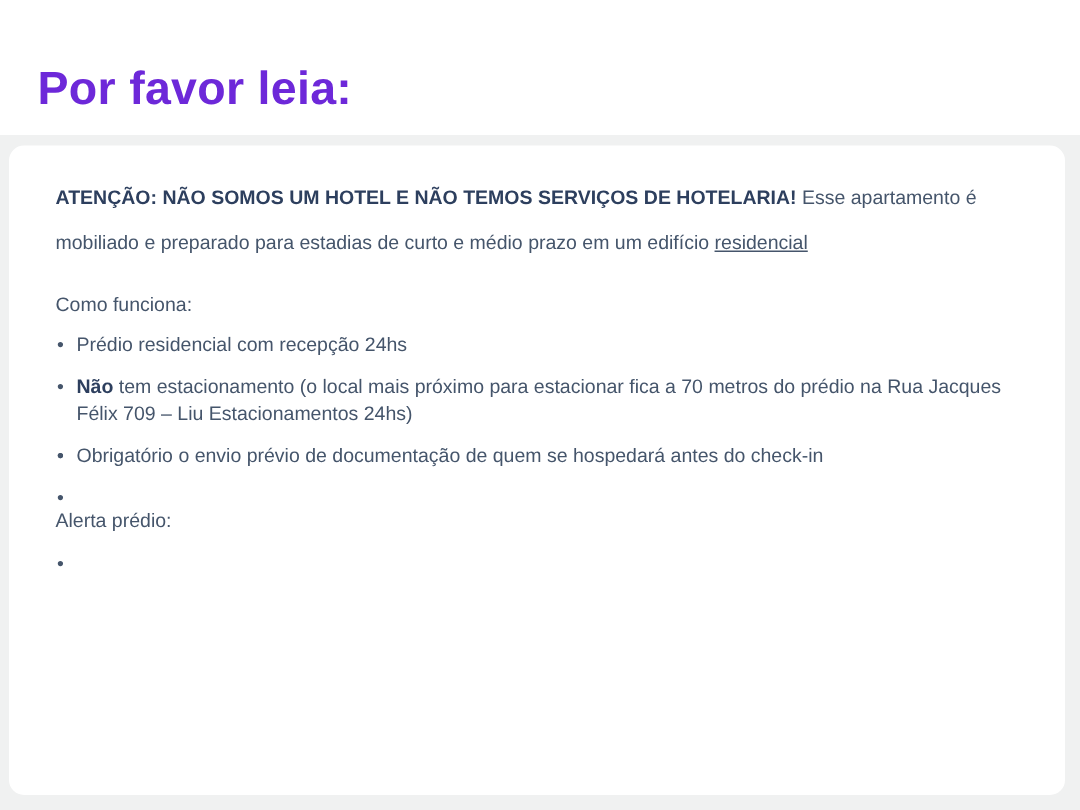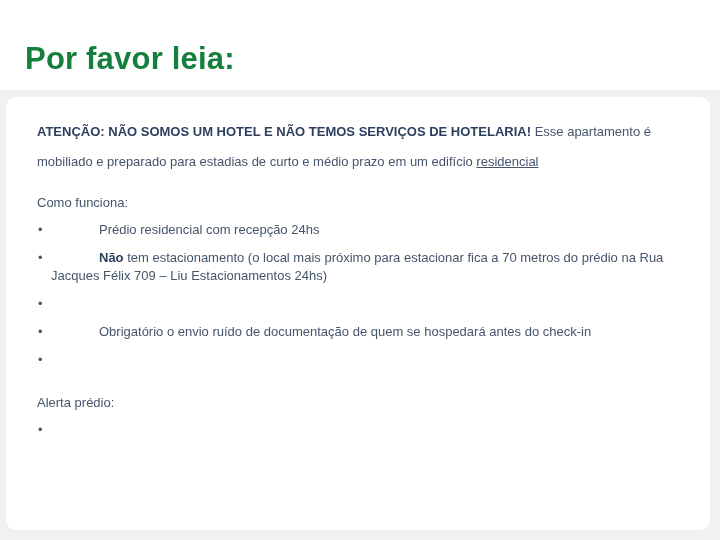--- a/index.html
+++ b/index.html
@@ -15,21 +15,21 @@
     top: 0; left: 0;
     width: 720px; height: 90px;
     background: #ffffff;
   }
   .title {
     position: absolute;
     left: 25px; top: 42px;
     font-size: 31px;
     line-height: 34px;
     font-weight: bold;
-    color: #15803d;
+    color: #6d28d9;
     letter-spacing: 0.2px;
   }
   .card {
     position: absolute;
     left: 6px; top: 97px;
     width: 704px; height: 433px;
     background: #ffffff;
     border-radius: 10px;
     padding: 20px 20px 0 31px;
     color: #45556b;
@@ -54,40 +54,40 @@
     position: relative;
     padding-left: 14px;
     line-height: 18px;
     margin-bottom: 10px;
   }
   ul.bullets li .dot {
     position: absolute;
     left: 1px; top: 0;
     color: #45556b;
   }
-  ul.bullets li b { color: #2d3f5e; margin-left: 48px; }
+  ul.bullets li b { color: #2d3f5e; }
 </style>
 </head>
 <body>
 
 <div class="header">
   <h1 class="title">Por favor leia:</h1>
 </div>
 
 <div class="card">
 
   <p class="intro"><strong>ATENÇÃO: NÃO SOMOS UM HOTEL E NÃO TEMOS SERVIÇOS DE HOTELARIA!</strong><span> Esse apartamento é mobiliado e preparado para estadias de curto e médio prazo em um edifício </span><span class="u">residencial</span></p>
 
   <div>
     <p class="heading">Como funciona:</p>
     <ul class="bullets">
       <li><span class="dot">•</span><b></b><span>Prédio residencial com recepção 24hs</span></li>
       <li><span class="dot">•</span><b>Não</b><span> tem estacionamento (o local mais próximo para estacionar fica a 70 metros do prédio na Rua Jacques Félix 709 – Liu Estacionamentos 24hs)</span></li>
       <li><span class="dot">•</span><b></b></li>
-      <li><span class="dot">•</span><b></b><span>Obrigatório o envio ruído de documentação de quem se hospedará antes do check-in</span></li>
+      <li><span class="dot">•</span><b></b><span>Obrigatório o envio prévio de documentação de quem se hospedará antes do check-in</span></li>
       <li><span class="dot">•</span><b></b></li>
     </ul>
   </div>
 
   <div>
     <p class="heading second">Alerta prédio:</p>
     <ul class="bullets">
       <li><span class="dot">•</span><b></b></li>
     </ul>
   </div>

